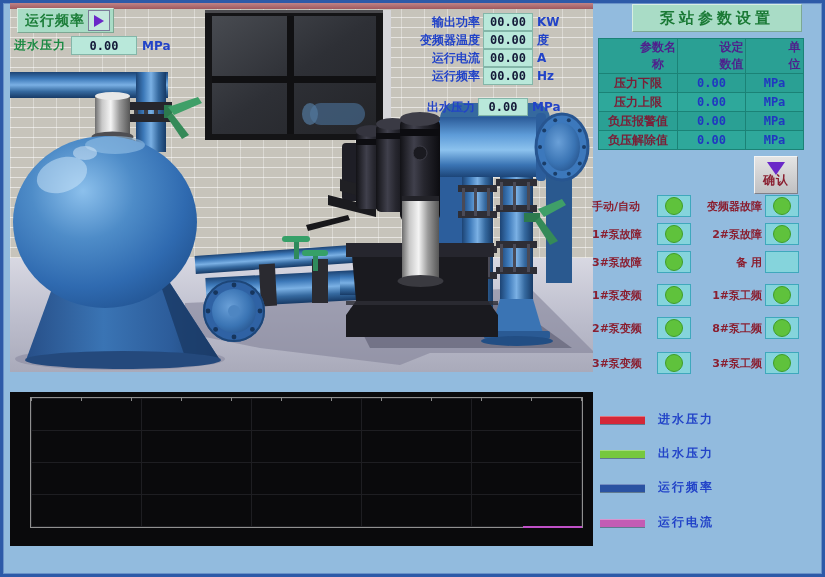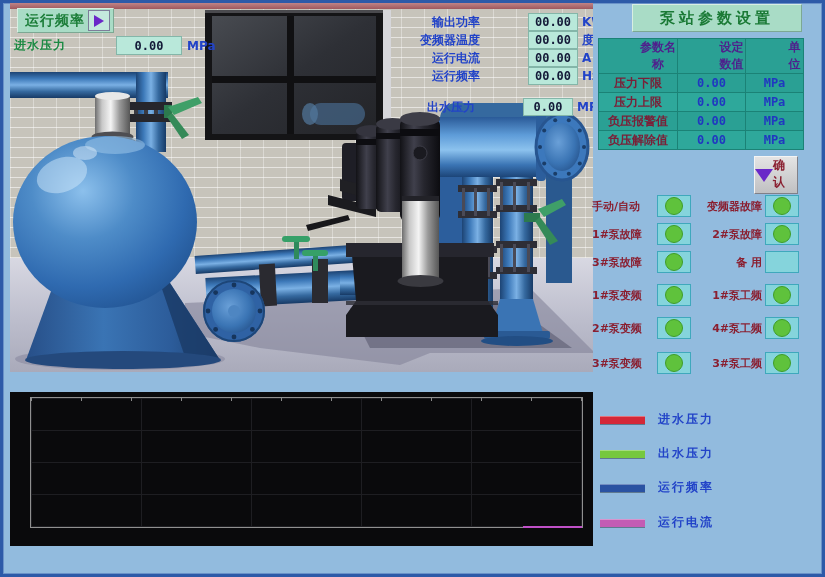--- a/index.html
+++ b/index.html
@@ -19,39 +19,39 @@
   .mint{background:#a9dcc6;border:1px solid #d8eee2;border-right-color:#7ca893;border-bottom-color:#7ca893;}
   .report{position:absolute;left:7px;top:5px;width:97px;height:25px;display:flex;align-items:center;justify-content:space-between;padding:0 3px 0 7px;box-sizing:border-box;cursor:pointer;}
   .report .lbl{font-size:14px;font-weight:bold;color:#1b7d38;letter-spacing:1px;white-space:nowrap;}
   .playbox{width:20px;height:19px;background:#c4e9dd;border:1px solid #7d7d9a;display:flex;align-items:center;justify-content:center;}
   .play-tri{width:0;height:0;border-left:10px solid #6a28c8;border-top:6px solid transparent;border-bottom:6px solid transparent;}
   .inletrow{position:absolute;left:4px;top:33px;display:flex;align-items:center;gap:5px;}
   .g-lbl{font-size:12px;font-weight:bold;color:#1b8a43;letter-spacing:1px;white-space:nowrap;}
   .b-lbl{font-size:12px;font-weight:bold;color:#2243c8;white-space:nowrap;}
   .vbox{background:#b9e8da;border:1px solid rgba(90,140,130,.55);color:#141a38;
         font-family:"DejaVu Sans Mono",monospace;font-size:12px;font-weight:bold;
-        display:flex;align-items:center;justify-content:center;box-sizing:border-box;margin-left:45px;}
+        display:flex;align-items:center;justify-content:center;box-sizing:border-box;}
   .inletrow .vbox{width:66px;height:19px;}
   .mrow{position:absolute;display:flex;align-items:center;}
   .mrow .lab{width:120px;text-align:right;margin-right:3px;font-family:Liberation Serif, serif;}
   .mrow .vbox{width:50px;height:18px;}
   .mrow .unit{margin-left:4px;}
   
   .ptitle{position:absolute;left:632px;top:4px;width:168px;height:26px;display:flex;align-items:center;justify-content:center;
           font-size:15px;font-weight:bold;color:#1b7a36;letter-spacing:4px;}
   table.params{position:absolute;left:598px;top:38px;border-collapse:collapse;table-layout:fixed;width:205px;
           background:#2aa094;border:1px solid #aed2ca;}
   table.params th,table.params td{border:1px solid #1b8276;padding:0;text-align:center;font-weight:bold;font-size:12px;height:18px;overflow:hidden;}
   table.params th{color:#4f1f8c;height:19px;padding-left:40px;}
   table.params td.nm{color:#7a2038;}
   table.params td.vl,table.params td.un{color:#2038c0;font-family:"DejaVu Sans Mono",monospace;}
   table.params tr:nth-child(odd) td{background:#2ea89b;}
   .confirm{position:absolute;left:754px;top:156px;width:44px;height:38px;
      background:linear-gradient(#e4e4e4,#c0c0c2);border:1px solid;border-color:#f4f4f4 #808088 #808088 #f4f4f4;
-     display:flex;align-items:center;justify-content:center;cursor:pointer;box-sizing:border-box;}
+     display:flex;flex-direction:column;align-items:center;justify-content:center;cursor:pointer;box-sizing:border-box;}
   .tri-down{width:0;height:0;border-left:9px solid transparent;border-right:9px solid transparent;border-top:13px solid #6a28c8;}
   .confirm .clbl{font-size:12px;font-weight:bold;color:#8a1f30;margin-top:-3px;letter-spacing:1px;}
   .srow{position:absolute;left:592px;width:212px;height:24px;display:flex;align-items:center;}
   .srow .sl1{width:62px;text-align:left;font-size:11px;font-weight:bold;color:#8a1f30;white-space:nowrap;}
   .srow .sl2{width:66px;text-align:right;font-size:11px;font-weight:bold;color:#8a1f30;white-space:nowrap;margin-left:5px;}
   .ind{width:34px;height:22px;margin-left:3px;background:#85d4dc;border:1px solid #3fa8bc;
        display:flex;align-items:center;justify-content:center;box-sizing:border-box;}
   .ind .dot{width:18px;height:18px;border-radius:50%;background:#5fc23c;border:1px solid #3f9c28;box-sizing:border-box;}
   .ind[data-state="empty"] .dot{visibility:hidden;}
   .lrow{position:absolute;left:600px;display:flex;align-items:center;}
@@ -430,21 +430,21 @@
     <span class="sl2">1#泵工频</span>
     <span class="ind" data-state="on">
         <span class="dot"></span>
       </span>
   </div>
   <div class="srow" style="top:316px;">
     <span class="sl1">2#泵变频</span>
     <span class="ind" data-state="on">
         <span class="dot"></span>
       </span>
-    <span class="sl2">4#泵工频</span>
+    <span class="sl2">8#泵工频</span>
     <span class="ind" data-state="on">
         <span class="dot"></span>
       </span>
   </div>
   <div class="srow" style="top:351px;">
     <span class="sl1">3#泵变频</span>
     <span class="ind" data-state="on">
         <span class="dot"></span>
       </span>
     <span class="sl2">3#泵工频</span>

